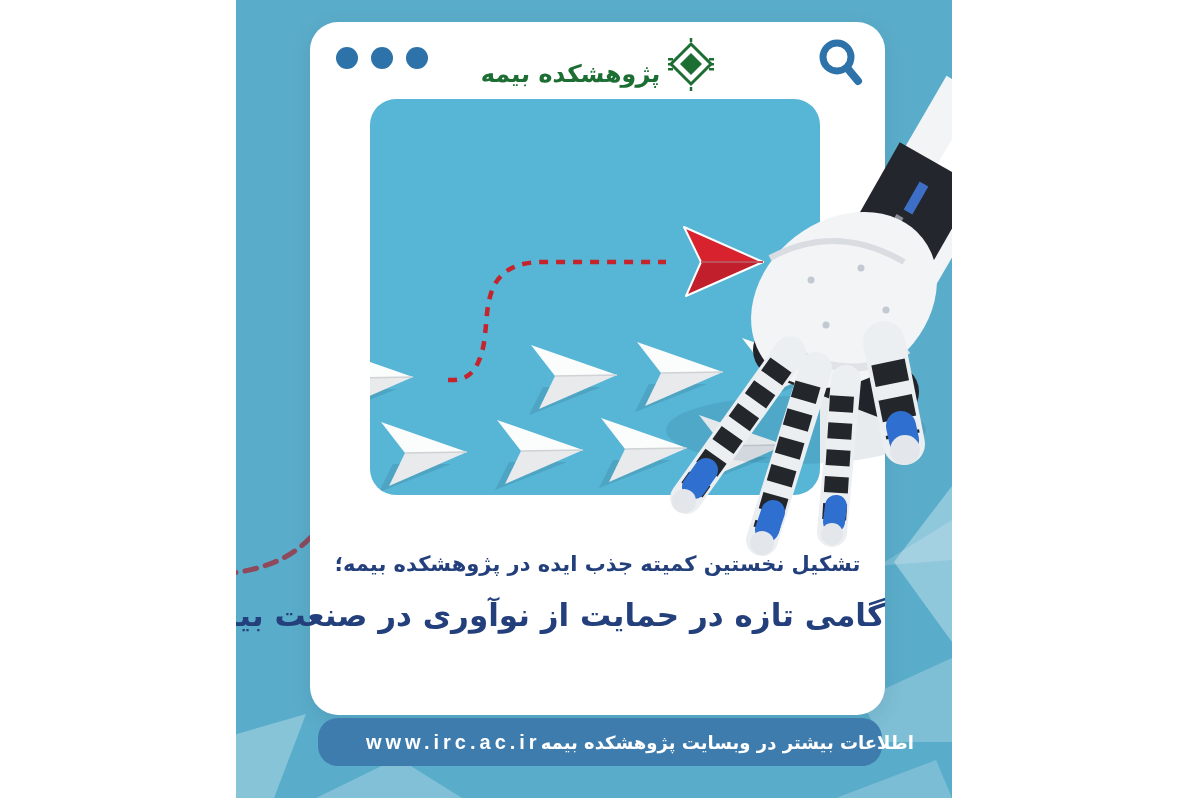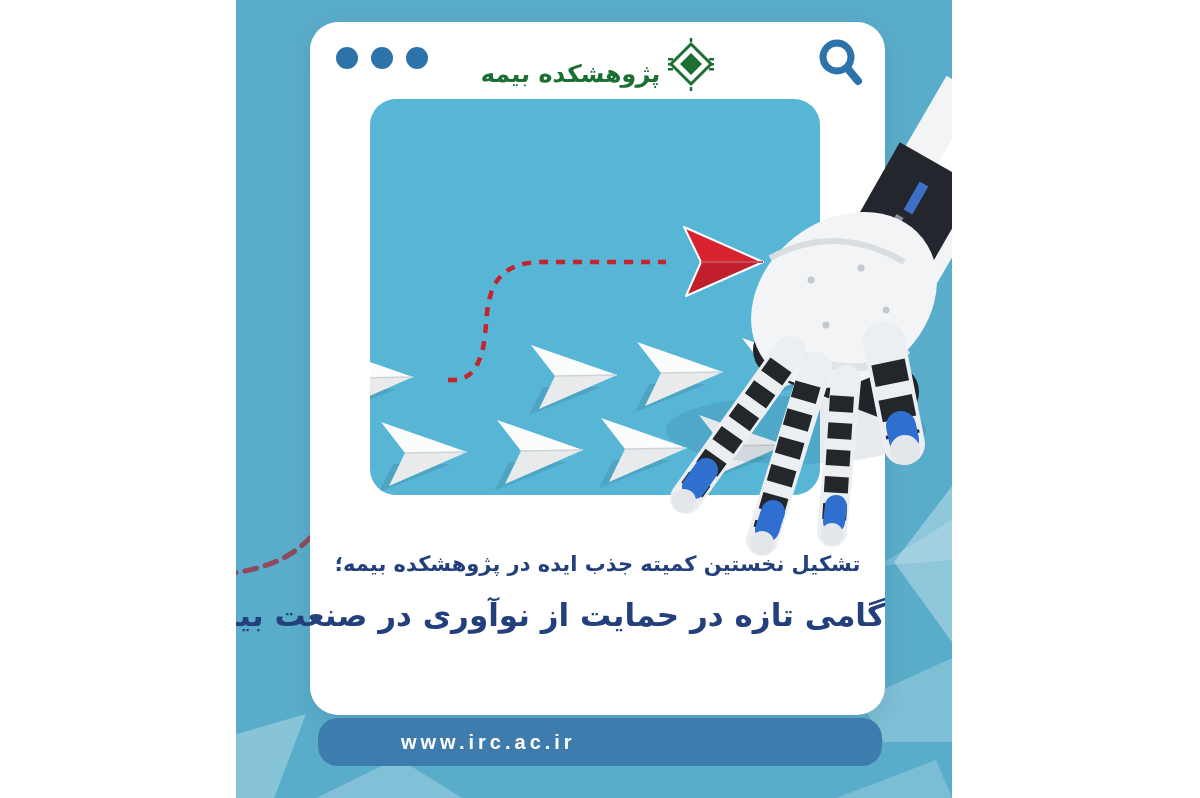--- a/index.html
+++ b/index.html
@@ -20,21 +20,21 @@
   .panel{position:absolute;left:60px;top:77px;width:450px;height:396px;background:#57b5d6;
          border-radius:26px;overflow:hidden;}
   .panel svg{display:block;}
   .caption{position:absolute;left:0;right:0;top:521px;text-align:center;direction:rtl;color:#24407c;}
   .cap1{font-size:21px;font-weight:600;white-space:nowrap;line-height:42px;}
   .cap2{font-size:31px;font-weight:800;white-space:nowrap;line-height:50px;margin-top:5px;}
   .bar{position:absolute;left:82px;top:718px;width:564px;height:48px;background:#3e7cae;
        border-radius:20px;z-index:2;display:flex;align-items:center;justify-content:space-between;
        padding:0 28px 0 48px;box-sizing:border-box;}
   .bar-url{color:#ffffff;font-family:"Liberation Sans",sans-serif;font-size:20px;font-weight:600;
-           letter-spacing:4px;margin-left:35px;}
+           letter-spacing:4px;}
   .bar-note{color:#ffffff;font-size:18px;font-weight:700;direction:rtl;white-space:nowrap;}
 </style>
 </head>
 <body>
 
 <div class="stage">
   <div class="post">
 
     <svg class="decor-svg" viewBox="0 0 716 798">
       <path d="M-12,574 C28,570 54,558 72,540 C87,525 92,515 98,500" fill="none" stroke="#8e4a5c" stroke-width="5" stroke-dasharray="12 9" stroke-linecap="round"></path>
@@ -156,15 +156,16 @@
 
         <line x1="648" y1="342" x2="668" y2="444" stroke="#eceff2" stroke-width="42"></line>
         <line x1="652" y1="362" x2="667" y2="436" stroke="#23262b" stroke-width="34" stroke-dasharray="22 14" stroke-linecap="butt"></line>
         <line x1="665" y1="426" x2="668" y2="440" stroke="#2f6fd0" stroke-width="30"></line>
         <circle cx="669" cy="450" r="15" fill="#e3e6ea"></circle>
       </g>
     </svg>
 
     <div class="bar">
       <span class="bar-url">www.irc.ac.ir</span>
+      <span class="bar-note">اطلاعات بیشتر در وبسایت پژوهشکده بیمه</span>
     </div>
   </div>
 </div>
 
 </body></html>

